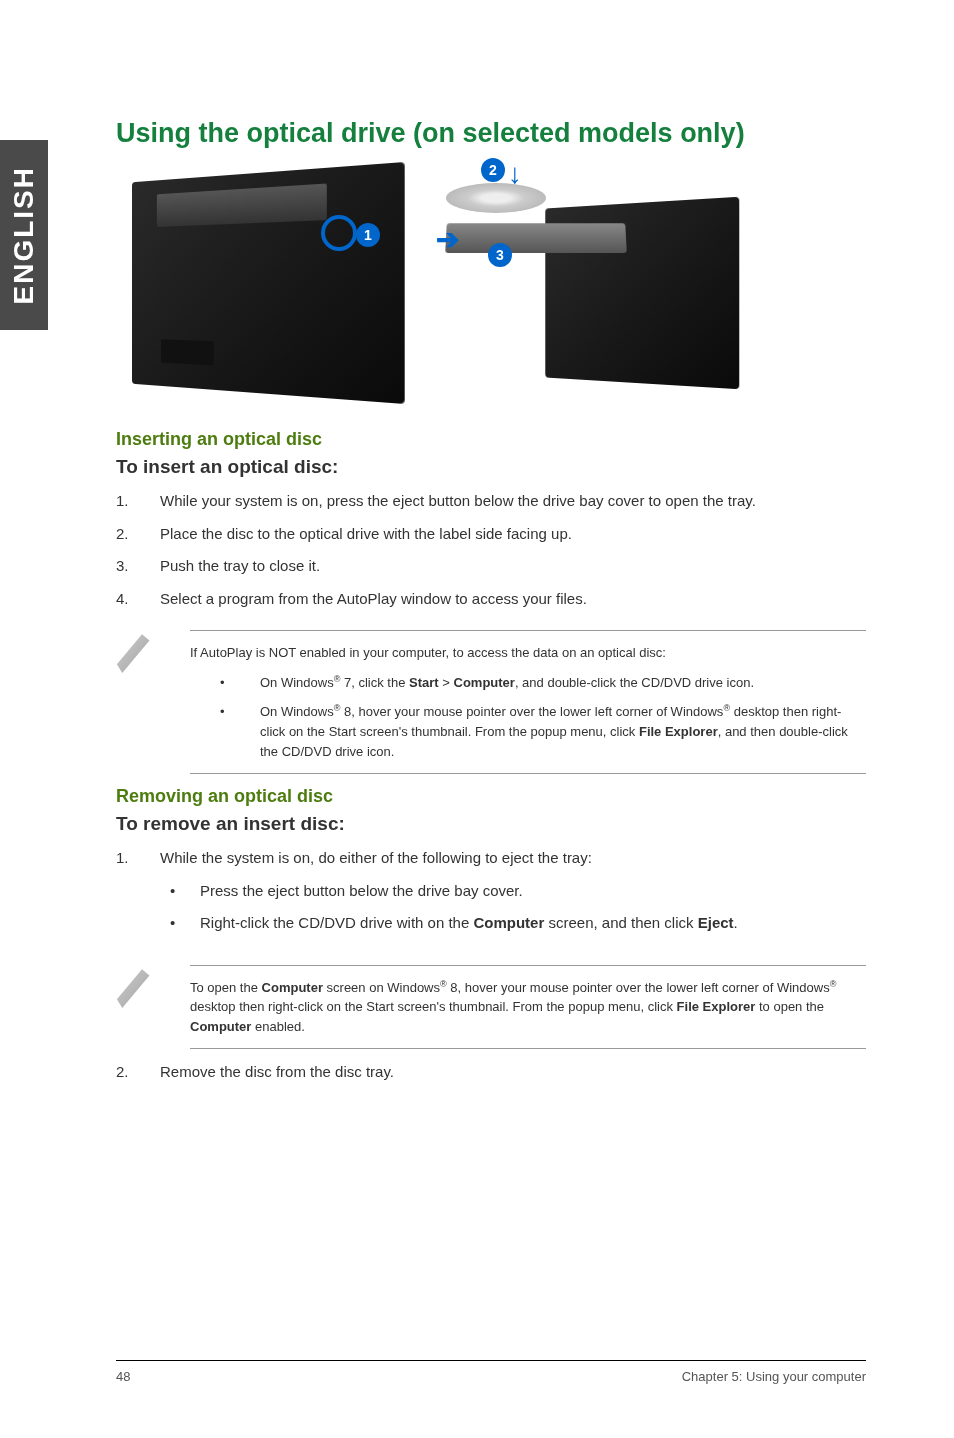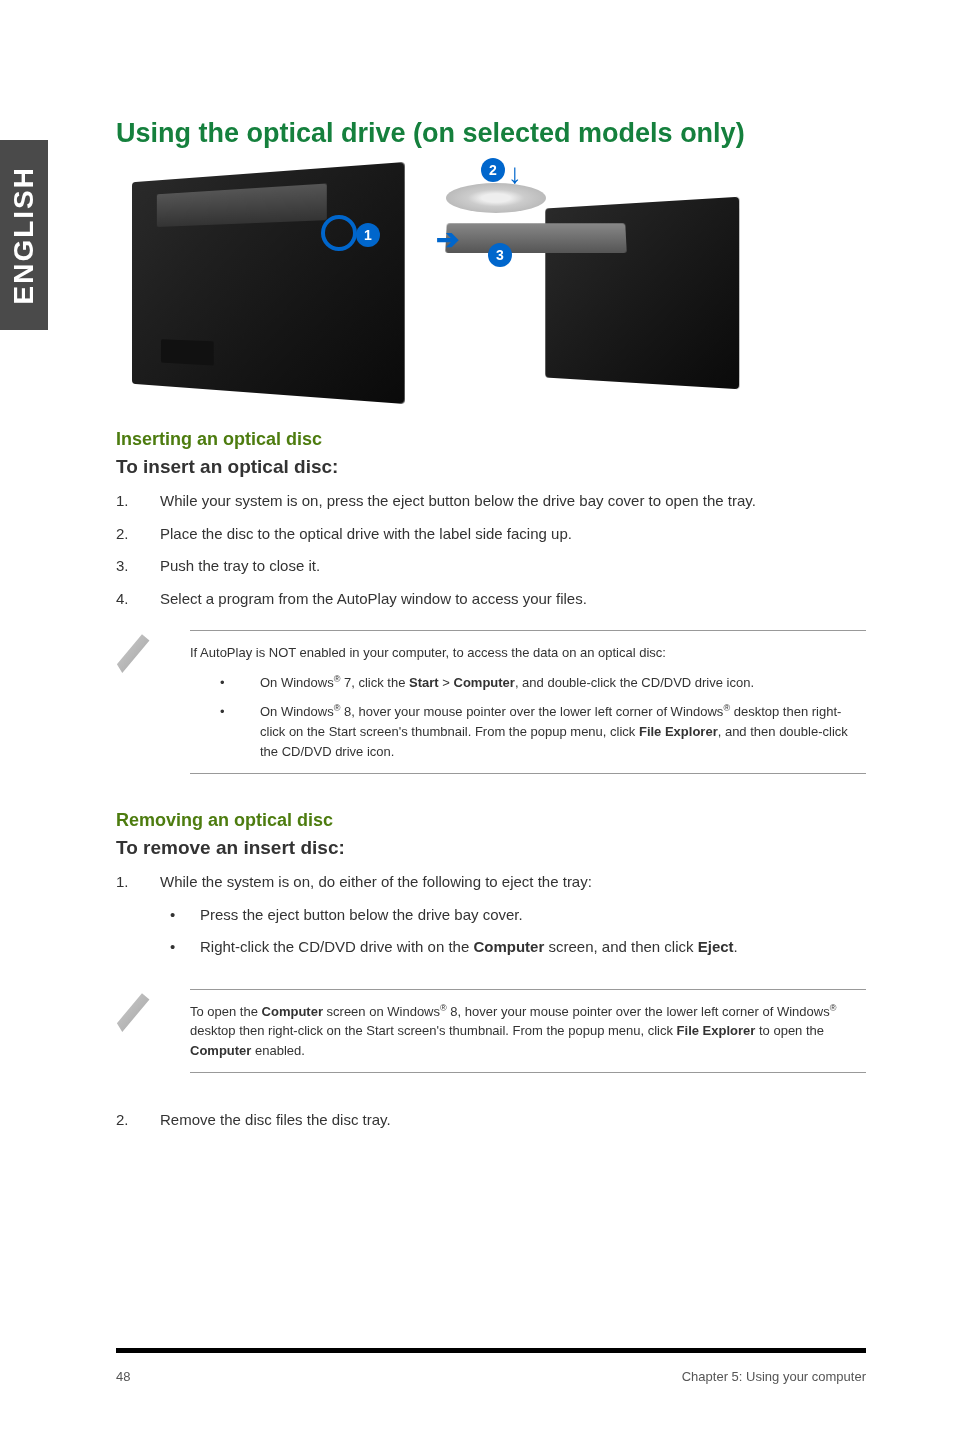--- a/index.html
+++ b/index.html
@@ -195,21 +195,21 @@
       font-size: 15px;
       line-height: 1.5;
     }
     .sub-bullet {
       width: 40px;
       flex-shrink: 0;
       text-align: left;
       padding-left: 10px;
     }
     .note-box {
-      margin: 18px 0 36px 0;
+      margin: 18px 0 12px 0;
       display: flex;
       align-items: flex-start;
       gap: 24px;
     }
     .note-icon {
       width: 50px;
       height: 50px;
       flex-shrink: 0;
       position: relative;
     }
@@ -244,22 +244,22 @@
       font-size: 0.7em;
       vertical-align: super;
     }
     .footer {
       position: absolute;
       left: 116px;
       bottom: 54px;
       width: 750px;
       display: flex;
       justify-content: space-between;
-      border-top: 5px solid #000000;
-      padding-top: 16px;
+      border-top: 1px solid #000000;
+      padding-top: 8px;
       font-size: 13px;
       color: #555;
     }
   </style>
 </head>
 <body>
 
 <div class="side-tab">
   <div class="side-tab-text">ENGLISH</div>
 </div>
@@ -348,21 +348,21 @@
         <div class="pencil"></div>
       </div>
     <div class="note-content">
       <span>To open the </span><b>Computer</b><span> screen on Windows</span><sup>®</sup><span> 8, hover your mouse pointer over the lower left corner of Windows</span><sup>®</sup><span> desktop then right-click on the Start screen's thumbnail. From the popup menu, click </span><b>File Explorer</b><span> to open the </span><b>Computer</b><span> enabled.</span>
     </div>
   </div>
 
   <div class="list">
     <div class="list-item">
       <div class="list-num">2.</div>
-      <div class="list-body">Remove the disc files the disc tray.</div>
+      <div class="list-body">Remove the disc from the disc tray.</div>
     </div>
   </div>
 
 </div>
 
 <div class="footer">
   <div>48</div>
   <div>Chapter 5: Using your computer</div>
 </div>
 

